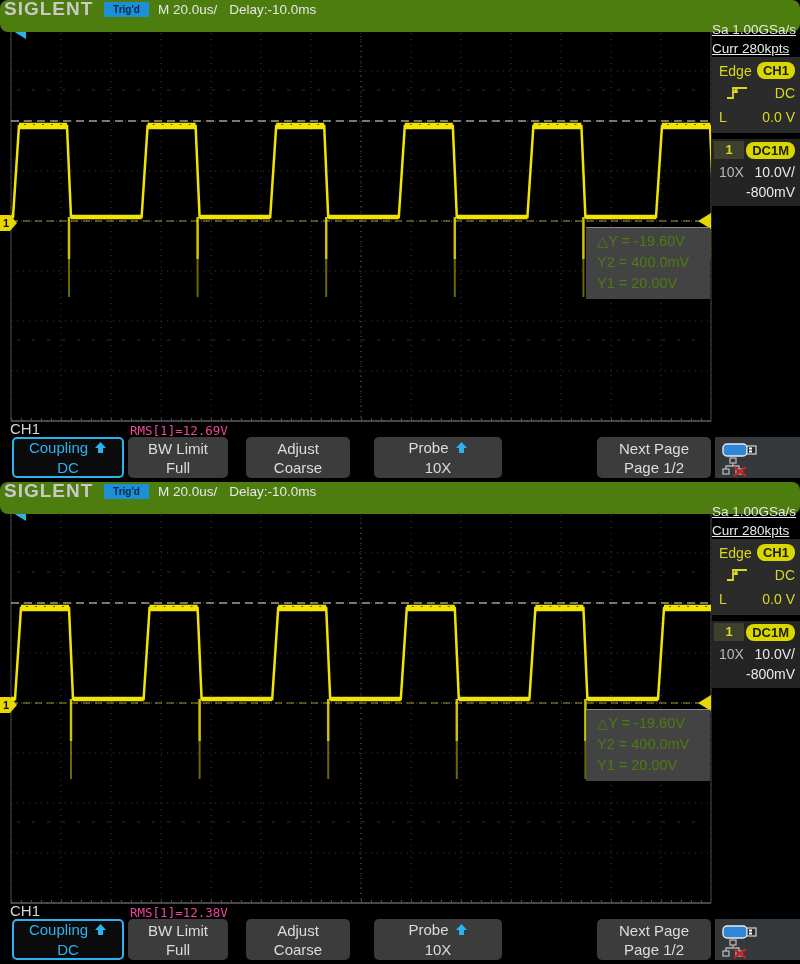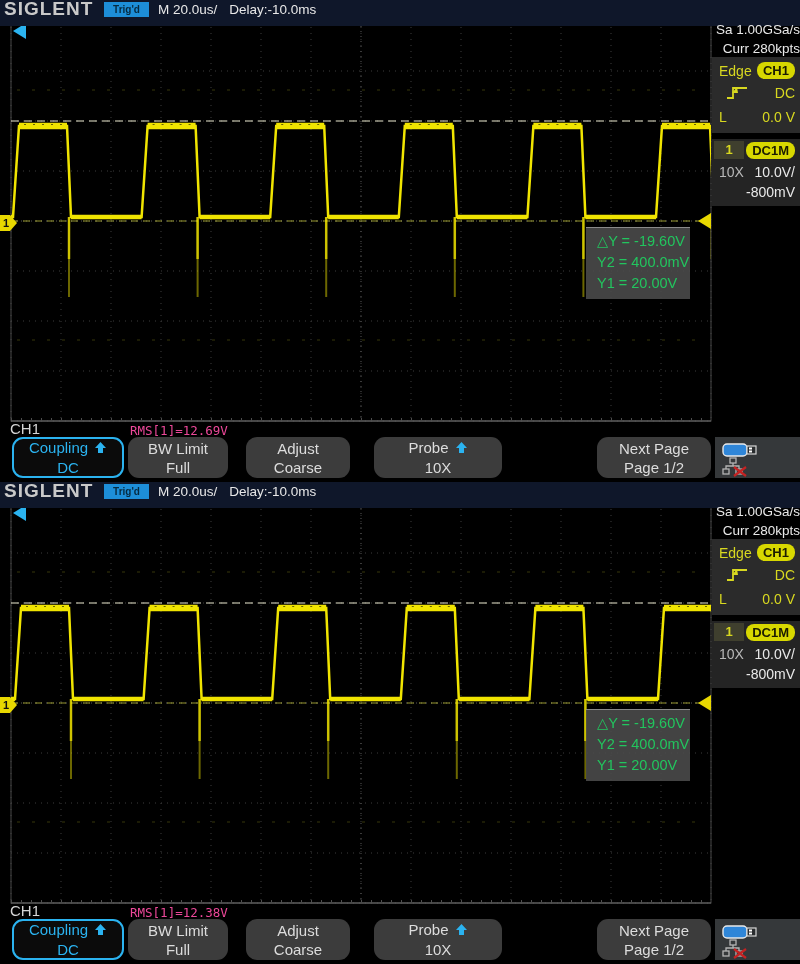--- a/index.html
+++ b/index.html
@@ -2,45 +2,45 @@
 <html><head>
 <meta charset="utf-8">
 <style>
   html,body{margin:0;padding:0;background:#000;}
   body{width:800px;height:964px;position:relative;font-family:"Liberation Sans",sans-serif;-webkit-font-smoothing:antialiased;}
   .scope{position:absolute;left:0;width:800px;height:482px;overflow:hidden;background:#000;}
   #scope-0{top:0;} #scope-1{top:482px;}
   .wave{position:absolute;left:0;top:0;z-index:1;}
   .abs{position:absolute;}
   
-  .hdr{position:absolute;left:0;top:0;width:800px;height:26px;background:#0f172a;z-index:3;}
+  .hdr{position:absolute;left:0;top:0;width:800px;height:32px;background:#4d7c0f;z-index:3;border-radius:8px;}
   .logo{position:absolute;left:4px;top:-2px;font-size:19px;font-weight:800;letter-spacing:1px;color:#c9c9c9;}
   .trig-badge{position:absolute;left:104px;top:2px;width:45px;height:15px;background:#1d8ed8;color:#062a40;
     font-size:10px;font-weight:700;text-align:center;line-height:15px;}
   .tb{position:absolute;left:158px;top:2px;font-size:13.5px;color:#e8e8e8;}
   .tb span{margin-right:12px;}
   
-  .acq{position:absolute;left:712px;width:88px;text-align:right;color:#e9e9e9;font-size:13.5px;z-index:3;}
+  .acq{position:absolute;left:712px;width:88px;text-align:left;color:#e9e9e9;font-size:13.5px;z-index:3;text-decoration:underline;}
   .trigbox{position:absolute;left:712px;top:57px;width:88px;height:76px;background:#2b2b2b;z-index:3;}
   .chanbox{position:absolute;left:712px;top:139px;width:88px;height:67px;background:#242424;z-index:3;}
   .yel{color:#d8d820;}
   .ybadge{background:#d8d800;color:#1c1c00;font-weight:700;font-size:13px;border-radius:8px;padding:1px 6px;}
   .rowL{position:absolute;left:7px;font-size:14px;}
   .rowR{position:absolute;right:5px;font-size:14px;text-align:right;}
   .chtab{position:absolute;left:2px;top:2px;width:30px;height:18px;background:#3f3f2e;color:#d8d820;
     font-size:13px;font-weight:700;text-align:center;line-height:18px;}
   .gray{color:#b8b8b8;} .wht{color:#e9e9e9;}
   
-  .ovl{position:absolute;left:586px;top:227px;width:104px;height:71px;background:rgba(74,74,74,0.9);
-    border-top:1px solid #8a8a8a;z-index:2;color:#22c55e;font-size:14.5px;}
+  .ovl{position:absolute;left:586px;top:227px;width:124px;height:71px;background:rgba(74,74,74,0.9);
+    border-top:1px solid #8a8a8a;z-index:2;color:#4d7c0f;font-size:14.5px;}
   .ovl div{position:absolute;left:11px;white-space:nowrap;}
   
   .chlbl{position:absolute;left:10px;top:420px;font-size:15px;color:#d4d4d4;z-index:3;}
   .rms{position:absolute;left:130px;top:423px;font-family:"DejaVu Sans Mono",monospace;font-size:12.5px;color:#ec4899;z-index:3;}
-  .btn{position:absolute;top:437px;height:41px;border-radius:11px;background:#3c3c3c;color:#dcdcdc;
+  .btn{position:absolute;top:437px;height:41px;border-radius:5px;background:#3c3c3c;color:#dcdcdc;
     font-size:15px;text-align:center;display:flex;flex-direction:column;justify-content:center;line-height:19px;z-index:3;box-sizing:border-box;}
   .btn.blue{background:#0b0b0b;border:2px solid #2bb3f0;color:#2bb3f0;}
   .b-coupling{left:12px;width:112px;} .b-bw{left:128px;width:100px;} .b-adjust{left:246px;width:104px;}
   .b-probe{left:374px;width:128px;} .b-next{left:597px;width:114px;}
   .iconpanel{position:absolute;left:715px;top:437px;width:85px;height:41px;background:#35383a;z-index:3;}
   .uparrow{display:inline-block;vertical-align:-1px;margin-left:6px;}
   .l1{white-space:nowrap;}
 </style>
 </head>
 <body>

